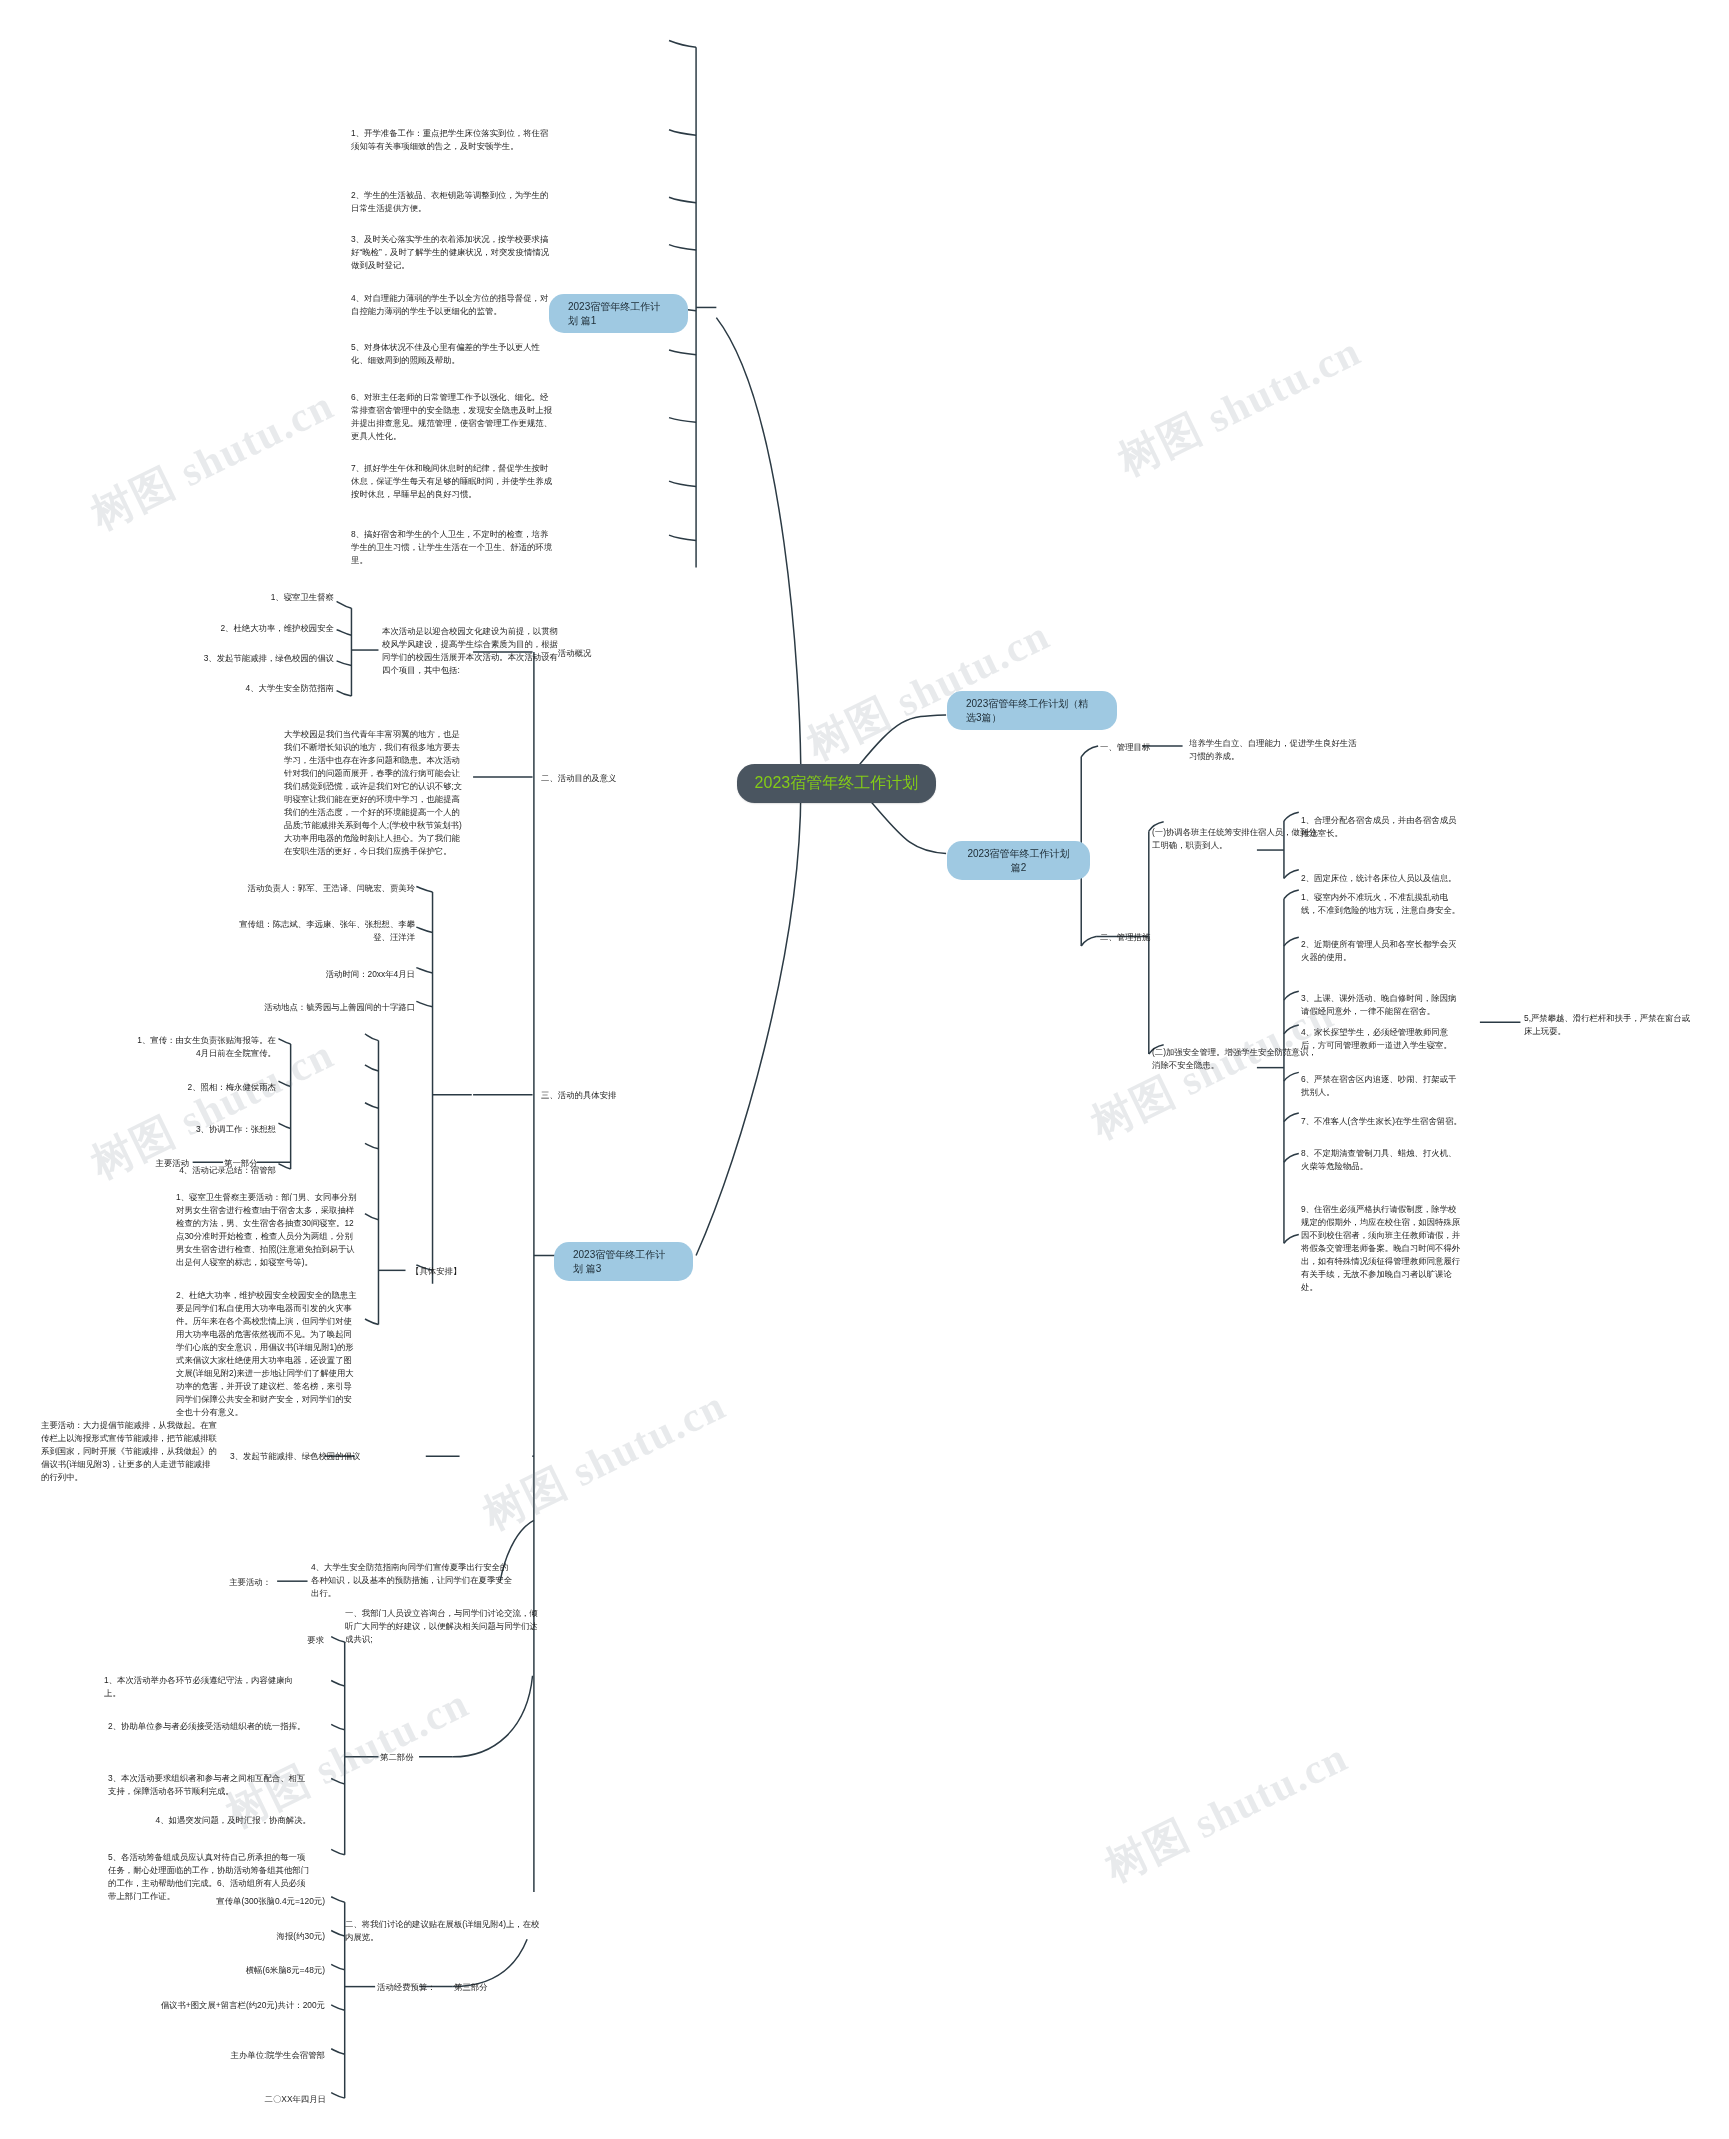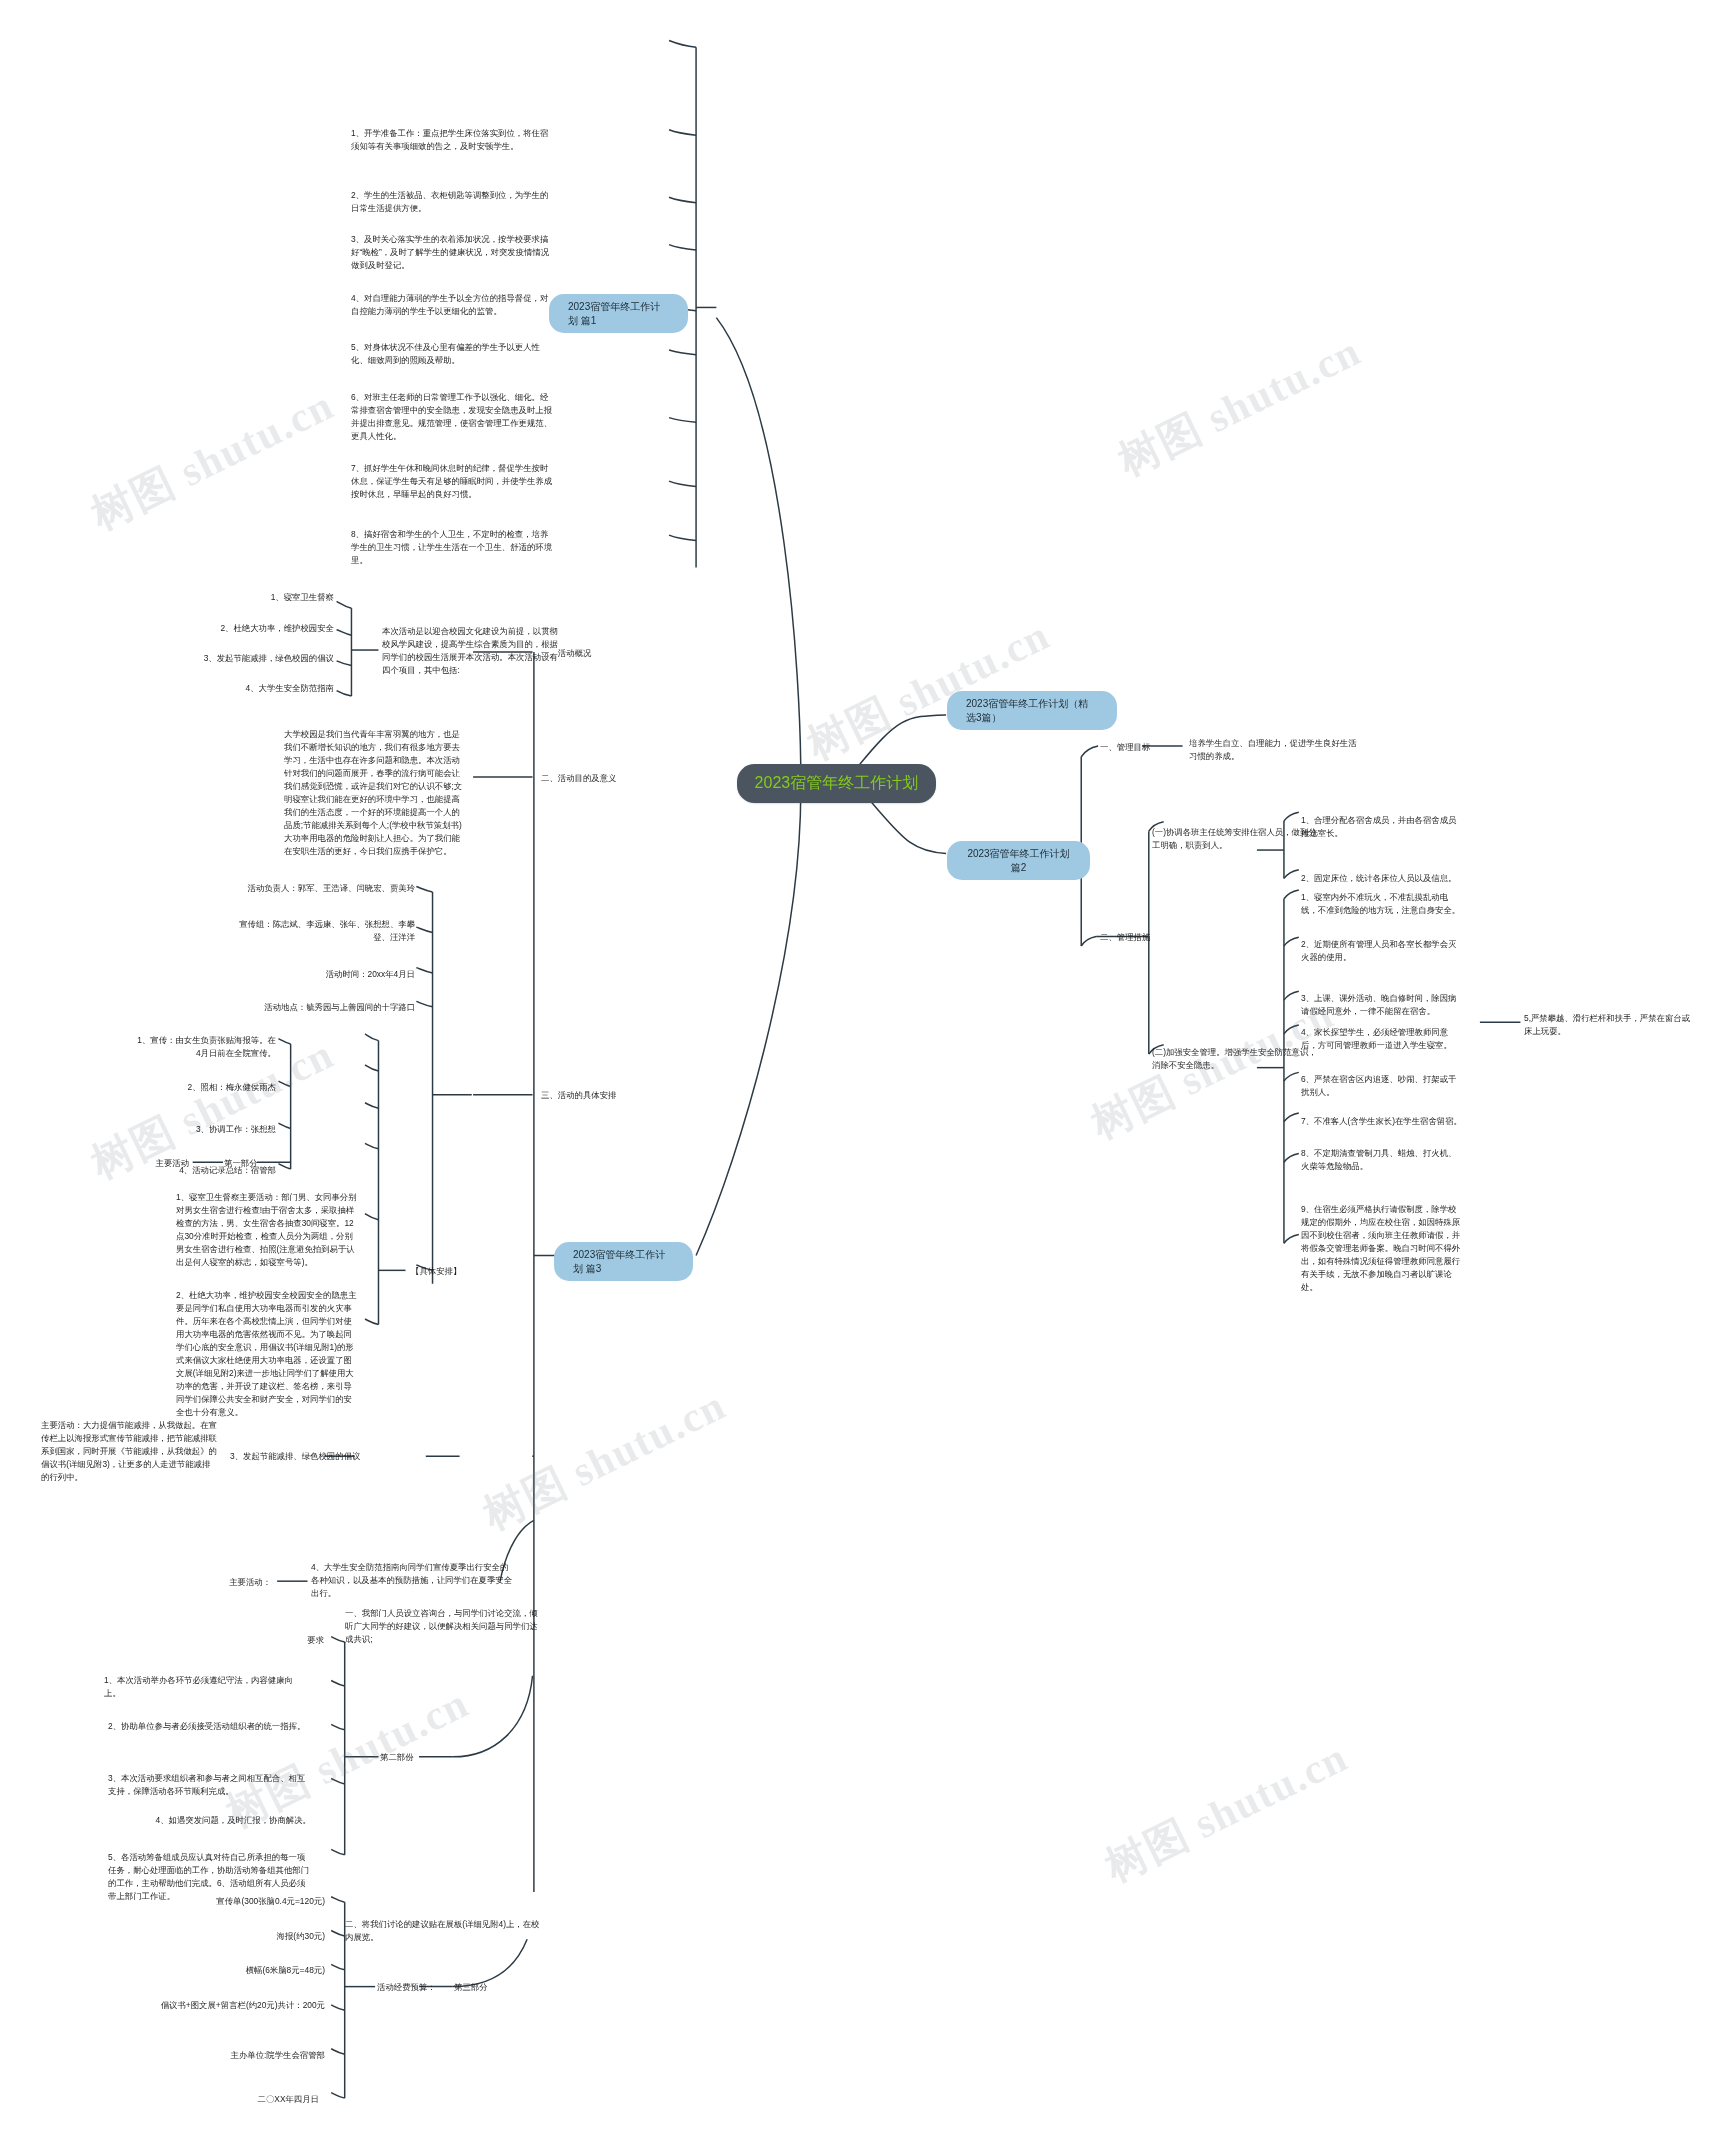--- a/index.html
+++ b/index.html
@@ -249,21 +249,21 @@
   <div class="node txt l" style="left:108px; top:1772px; width:203px;">3、本次活动要求组织者和参与者之间相互配合、相互支持，保障活动各环节顺利完成。</div>
   <div class="node txt r" style="left:108px; top:1814px; width:203px;">4、如遇突发问题，及时汇报，协商解决。</div>
   <div class="node txt l" style="left:108px; top:1851px; width:203px;">5、各活动筹备组成员应认真对待自己所承担的每一项任务，耐心处理面临的工作，协助活动筹备组其他部门的工作，主动帮助他们完成。6、活动组所有人员必须带上部门工作证。</div>
   <div class="node txt l" style="left:380px; top:1751px; width:68px;">第二部份</div>
 
   <div class="node txt r" style="left:61px; top:1895px; width:264px;">宣传单(300张脑0.4元=120元)</div>
   <div class="node txt r" style="left:61px; top:1930px; width:264px;">海报(约30元)</div>
   <div class="node txt r" style="left:61px; top:1964px; width:264px;">横幅(6米脑8元=48元)</div>
   <div class="node txt r" style="left:41px; top:1999px; width:284px;">倡议书+图文展+留言栏(约20元)共计：200元</div>
   <div class="node txt r" style="left:61px; top:2049px; width:264px;">主办单位:院学生会宿管部</div>
-  <div class="node txt r" style="left:55px; top:2093px; width:264px;">二〇XX年四月日</div>
+  <div class="node txt r" style="left:62px; top:2093px; width:264px;">二〇XX年四月日</div>
   <div class="node txt l" style="left:377px; top:1981px; width:88px;">活动经费预算：</div>
   <div class="node txt l" style="left:454px; top:1981px; width:68px;">第三部分</div>
 
   <div class="node txt l" style="left:1100px; top:741px; width:81px;">一、管理目标</div>
   <div class="node txt l" style="left:1189px; top:737px; width:169px;">培养学生自立、自理能力，促进学生良好生活习惯的养成。</div>
   <div class="node txt l" style="left:1100px; top:931px; width:81px;">二、管理措施</div>
 
   <div class="node txt l" style="left:1152px; top:826px; width:169px;">(一)协调各班主任统筹安排住宿人员，做到分工明确，职责到人。</div>
   <div class="node txt l" style="left:1301px; top:814px; width:162px;">1、合理分配各宿舍成员，并由各宿舍成员推选室长。</div>
   <div class="node txt l" style="left:1301px; top:872px; width:162px;">2、固定床位，统计各床位人员以及信息。</div>

